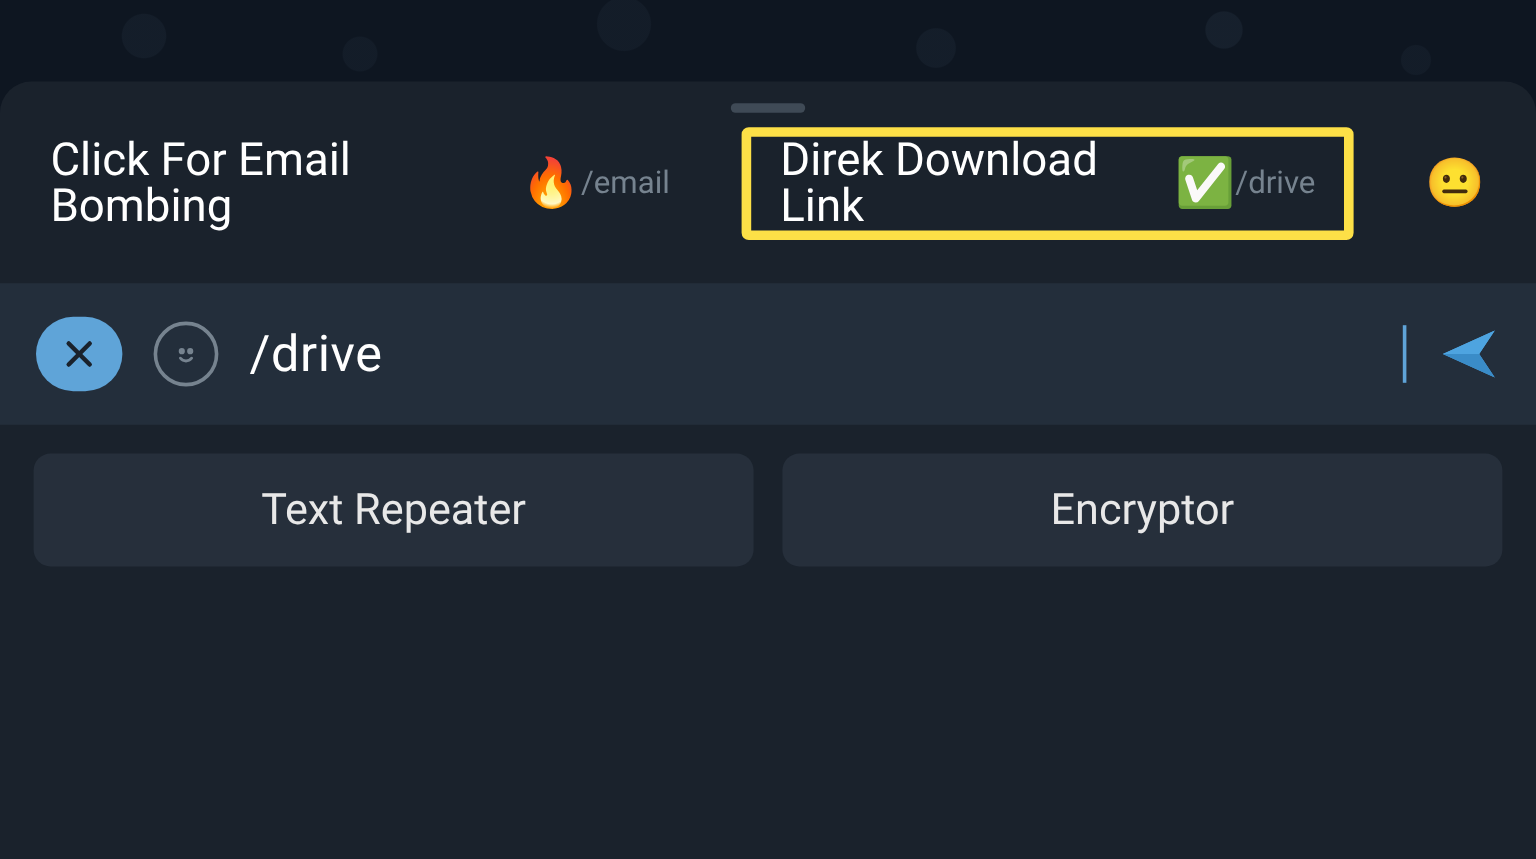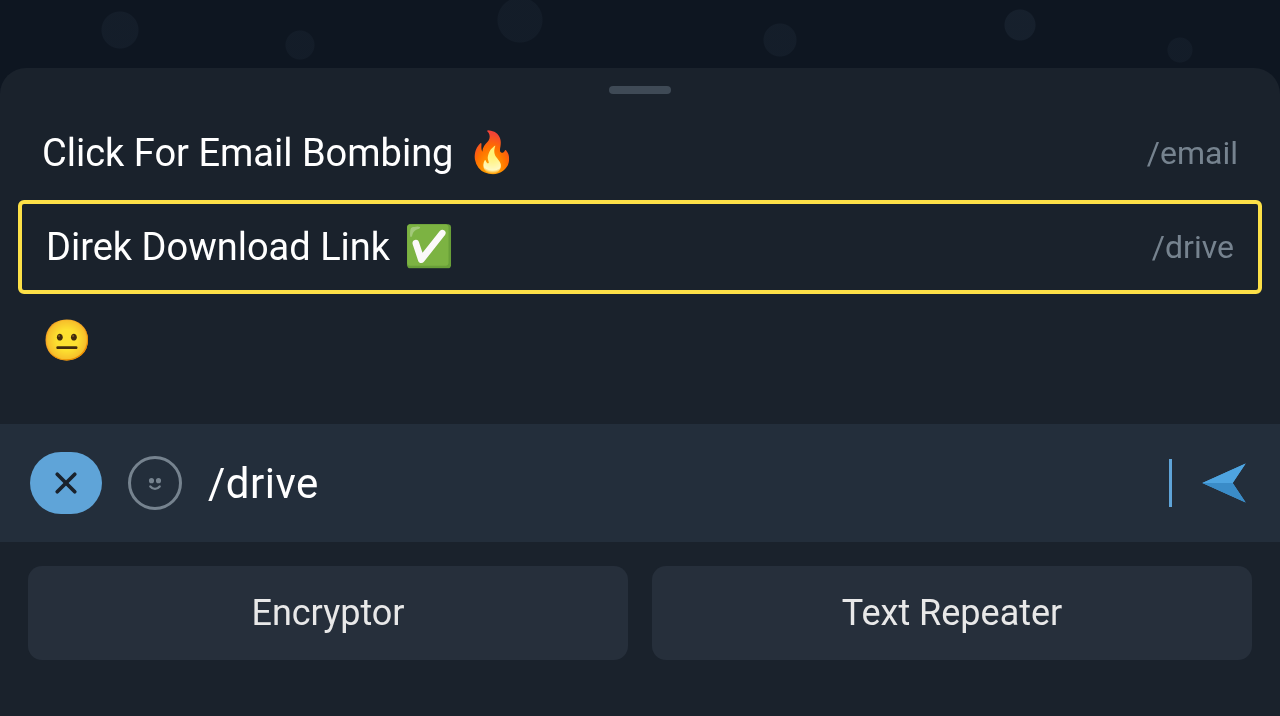--- a/index.html
+++ b/index.html
@@ -42,56 +42,54 @@
   .drag-handle {
     width: 62px;
     height: 8px;
     background: #3f4a56;
     border-radius: 4px;
     margin: 18px auto 12px auto;
   }
 
   .cmd-list {
     display: flex;
-    flex-direction: column;
   }
 
   .cmd-row {
     display: flex;
     align-items: center;
     justify-content: space-between;
     padding: 0 42px;
     height: 94px;
     cursor: pointer;
   }
 
   .cmd-row.highlight {
     margin: 0 18px;
     padding: 0 24px;
-    border: 4px solid #fde047;
+    border: 8px solid #fde047;
     border-radius: 6px;
   }
 
   .cmd-label {
     font-size: 38px;
     font-weight: 400;
     color: #ffffff;
     display: flex;
     align-items: center;
     gap: 14px;
     line-height: 1;
   }
   .cmd-label .emoji {
     font-size: 40px;
   }
 
   .cmd-slash {
-    font-size: 32px;
+    font-size: 26px;
     color: #76838f;
-    margin-left: 36px;
   }
 
   .input-bar {
     margin-top: 36px;
     background: #232e3b;
     display: flex;
     align-items: center;
     padding: 20px 30px;
     gap: 26px;
     height: 118px;
@@ -225,20 +223,20 @@
         <path d="M3 12 L21 3 L17 12 L21 21 Z" fill="none" stroke="#4ea4e0" stroke-width="0"></path>
         <path d="M2 12 L22 3 L16 12 L22 21 Z" fill="#4ea4e0"></path>
         <path d="M2 12 L22 3 L16 12 Z" fill="#4ea4e0"></path>
         <path d="M2 12 L16 12 L22 21 Z" fill="#3a8cc8"></path>
       </svg>
     </div>
   </div>
 
   <div class="bottom-btns">
     <div class="big-btn">
+      <span>Text Repeater</span>
+    </div>
+    <div class="big-btn">
       <span>Encryptor</span>
     </div>
-    <div class="big-btn">
-      <span>Text Repeater</span>
-    </div>
   </div>
 
 </div>
 
 </body></html>

